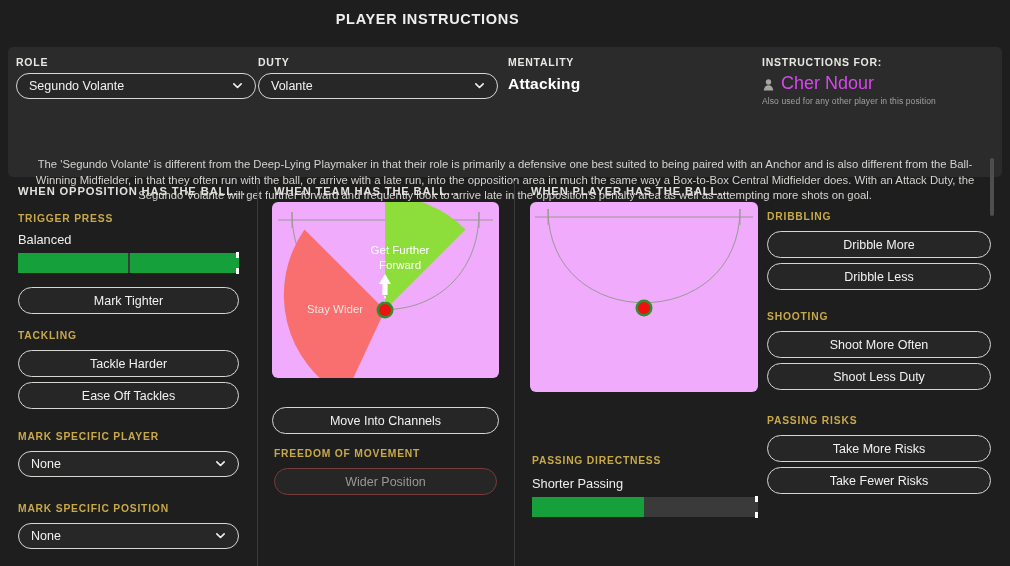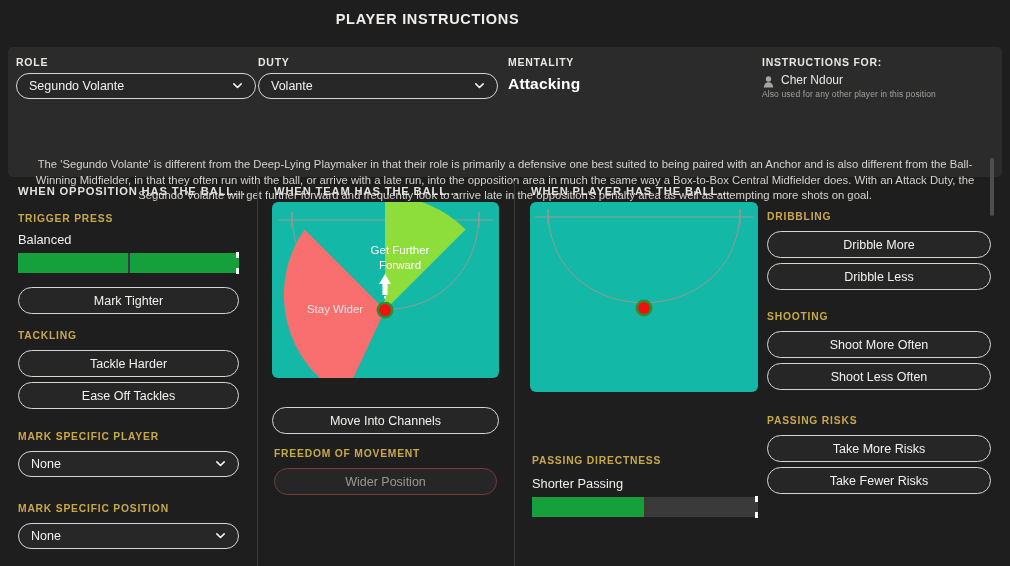--- a/index.html
+++ b/index.html
@@ -87,21 +87,21 @@
     letter-spacing: 0.2px;
   }
 
   .player-row {
     margin-top: 5px;
     display: flex;
     align-items: center;
     gap: 6px;
   }
   .player-icon { width: 13px; height: 13px; opacity: .85; }
-  .player-name { font-size: 12px; color: #e5e5e5; }
+  .player-name { font-size: 18px; color: #d946ef; }
   .player-sub {
     margin-top: 2px;
     font-size: 8.5px;
     color: #a3a19d;
     letter-spacing: 0.1px;
   }
 
   
   .desc-wrap {
     position: absolute;
@@ -194,21 +194,21 @@
     position: absolute;
     width: 3px;
     background: #ffffff;
   }
   .slider-marker.top { top: -1px; height: 6px; }
   .slider-marker.bot { bottom: -1px; height: 6px; }
 
   
   .pitch {
     position: absolute;
-    background: #14b8a6;
+    background: #f0abfc;
     border-radius: 6px;
     overflow: hidden;
   }
   .pitch svg { display: block; }
 
   
   #col1 { position: absolute; left: 0; top: 181px; width: 257px; height: 385px; }
   #col1 .col-head { left: 18px; top: 4px; }
   #col1 .sec { position: absolute; left: 18px; width: 221px; }
 
@@ -391,21 +391,21 @@
 
     <div style="position:absolute; left:253px; top:30px; width:224px;">
       <div class="sub-head">DRIBBLING</div>
       <div class="pill" style="margin-top:9px;">Dribble More</div>
       <div class="pill" style="margin-top:5px;">Dribble Less</div>
     </div>
 
     <div style="position:absolute; left:253px; top:130px; width:224px;">
       <div class="sub-head">SHOOTING</div>
       <div class="pill" style="margin-top:9px;">Shoot More Often</div>
-      <div class="pill" style="margin-top:5px;">Shoot Less Often</div>
+      <div class="pill" style="margin-top:5px;">Shoot Less Duty</div>
     </div>
 
     <div style="position:absolute; left:253px; top:234px; width:224px;">
       <div class="sub-head">PASSING RISKS</div>
       <div class="pill" style="margin-top:9px;">Take More Risks</div>
       <div class="pill" style="margin-top:5px;">Take Fewer Risks</div>
     </div>
   </div>
 
 </div>

